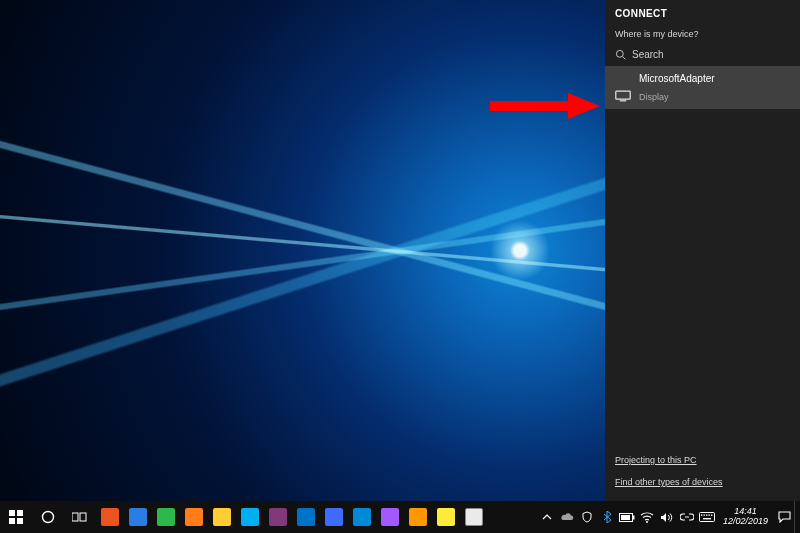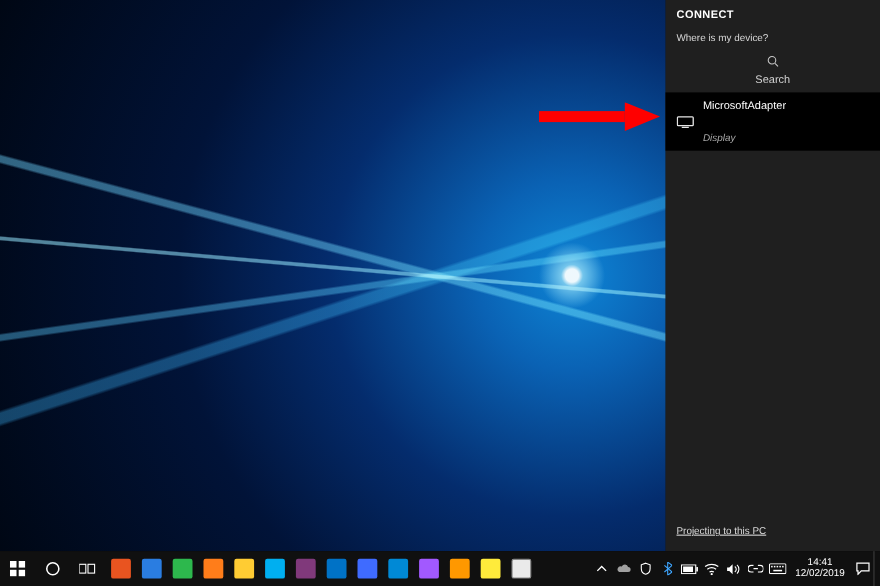--- a/index.html
+++ b/index.html
@@ -32,31 +32,31 @@
     padding:8px 10px 6px 10px;
   }
   #connect-panel .title{ font-weight:600; letter-spacing:0.4px; font-size:10px; margin-bottom:6px;}
   #connect-panel .sub  { font-size:9px; color:#d0d0d0; line-height:1.3;}
   #connect-panel a.link{
     color:#d8d8d8; font-size:9px; display:inline-block;
     margin-top:4px; cursor:pointer;
   }
   #search-row{
     margin-top:10px; display:flex; align-items:center; gap:6px;
-    color:#d0d0d0; font-size:10px; cursor:text;flex-direction:column;
+    color:#d0d0d0; font-size:10px; cursor:text;
   }
   #search-row svg{width:11px;height:11px; stroke:#c8c8c8; fill:none; stroke-width:1.4;}
   .device-item{
     margin:6px -10px 0 -10px; padding:7px 10px;
-    background:#000000; display:flex; gap:8px; align-items:center;
+    background:#404040; display:flex; gap:8px; align-items:flex-end;
     cursor:pointer;
   }
   .device-item svg{ width:16px; height:12px; stroke:#e6e6e6; fill:none; stroke-width:1.5; margin-top:1px;}
   .device-item .dname{ font-size:10px; color:#fff;}
-  .device-item .dtype{ font-size:9px; color:#a8a8a8; margin-top:18px;font-style:italic;}
+  .device-item .dtype{ font-size:9px; color:#a8a8a8; margin-top:8px;}
   #panel-bottom{
     position:absolute; left:10px; right:26px; bottom:14px;
   }
   #panel-bottom a{
     display:block; color:#d8d8d8; text-decoration:underline; font-size:9px;
     margin-top:12px; cursor:pointer;
   }
 
   
   #arrow{
@@ -74,21 +74,21 @@
   #taskbar .left, #taskbar .right{ display:flex; align-items:center; height:100%;}
   .tb-btn{
     width:32px; height:32px; display:flex; align-items:center; justify-content:center;
     cursor:pointer;
   }
   .tb-icon{ width:28px; height:32px; display:flex; align-items:center; justify-content:center; cursor:pointer;}
   .tray{ width:20px; height:32px; display:flex; align-items:center; justify-content:center; cursor:pointer;}
   .tray svg, .tb-icon svg, .tb-btn svg{ display:block;}
   .clock{
     display:flex; flex-direction:column; align-items:center;
-    justify-content:center; line-height:1.1; padding:0 6px; font-size:9px; cursor:pointer;
+    justify-content:center; line-height:1.1; padding:0 6px; font-size:9px; cursor:pointer;font-style:italic;
   }
   .show-desktop{ width:6px; height:32px; border-left:1px solid #3c3c3c; cursor:pointer;}
   .tray.chev svg{ transform:rotate(180deg);}
   
   .sq{ width:18px; height:18px; border-radius:2px;}
 </style>
 </head>
 <body>
 
 <div id="screen">
@@ -118,20 +118,21 @@
         <line x1="6" y1="13" x2="14" y2="13"></line>
       </svg>
       <div>
         <div class="dname">MicrosoftAdapter</div>
         <div class="dtype">Display</div>
       </div>
     </div>
 
     <div id="panel-bottom">
       <a>Projecting to this PC</a>
+      <a>Find other types of devices</a>
     </div>
   </div>
 
   <div id="taskbar">
     <div class="left" id="tb-left">
         <div class="tb-btn">
           <svg width="14" height="14" viewBox="0 0 14 14">
             <rect x="0" y="0" width="6" height="6" fill="#fff"></rect>
             <rect x="8" y="0" width="6" height="6" fill="#fff"></rect>
             <rect x="0" y="8" width="6" height="6" fill="#fff"></rect>

